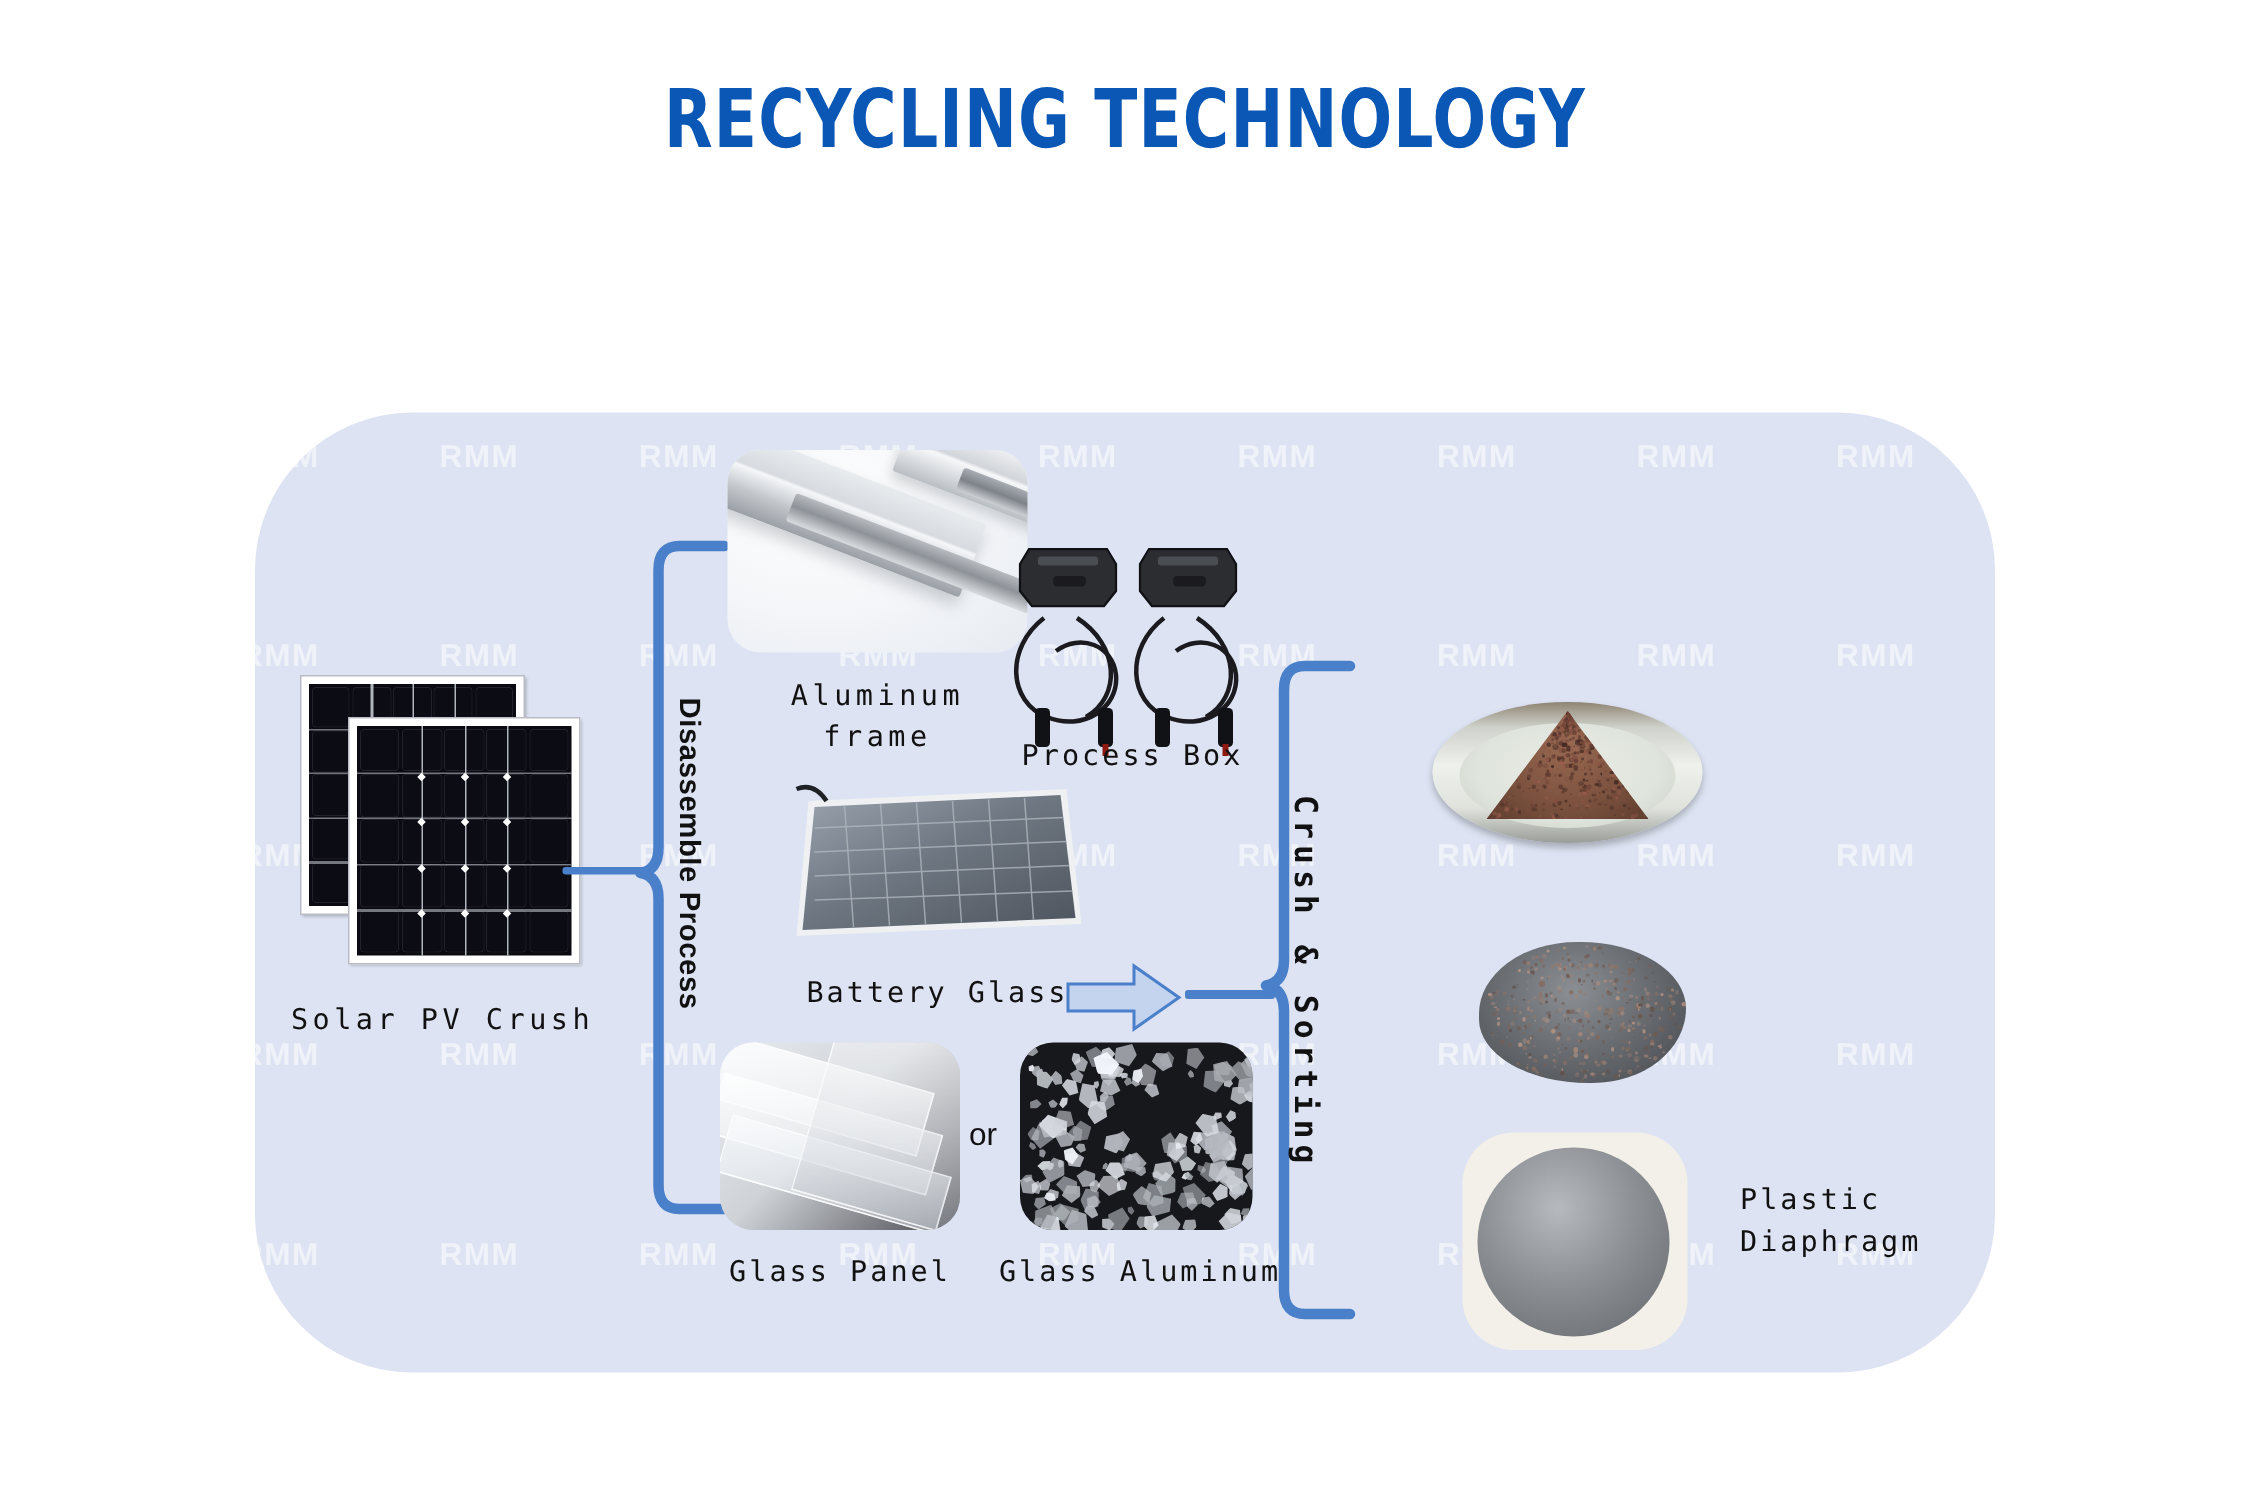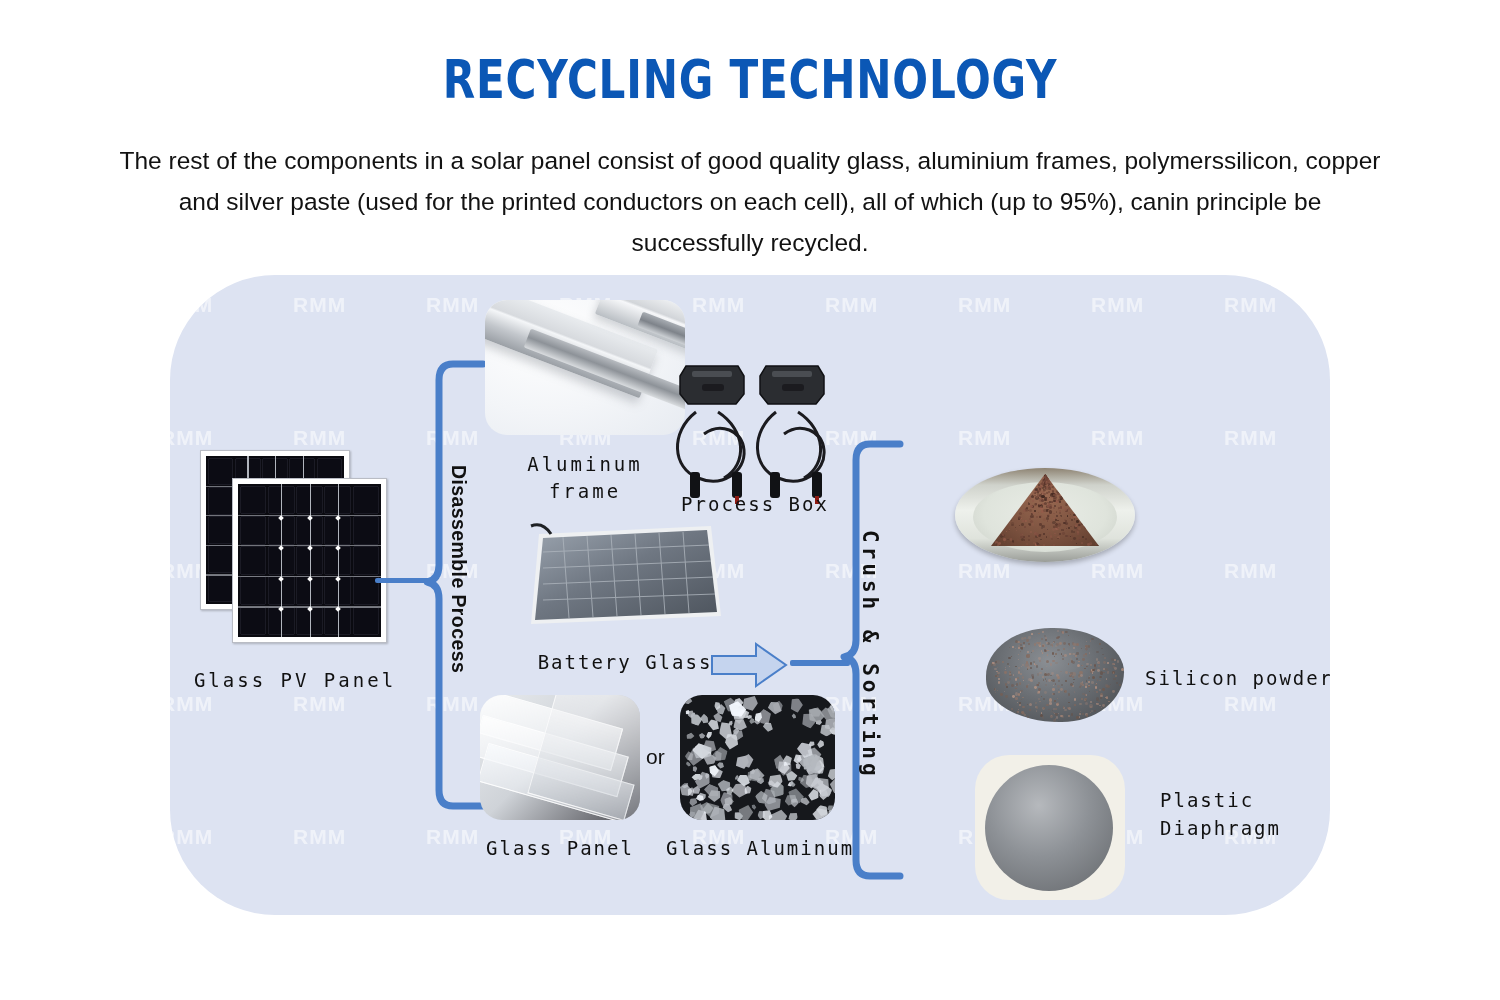--- a/index.html
+++ b/index.html
@@ -131,21 +131,20 @@
 
   
   .flowarrow{position:absolute;left:540px;top:365px;}
 </style>
 </head>
 <body>
 
 <div id="stage">
 
   <div class="title">RECYCLING TECHNOLOGY</div>
-  <div class="subtitle">The rest of the components in a solar panel consist of good quality glass, aluminium frames, polymerssilicon, copper and silver paste (used for the printed conductors on each cell), all of which (up to 95%), canin principle be successfully recycled.</div>
 
   <div class="panel">
 
     <div class="wm-layer" id="wm-layer">
         <div class="wm" style="left: -10px; top: 18px;">RMM</div>
         <div class="wm" style="left: 123px; top: 18px;">RMM</div>
         <div class="wm" style="left: 256px; top: 18px;">RMM</div>
         <div class="wm" style="left: 389px; top: 18px;">RMM</div>
         <div class="wm" style="left: 522px; top: 18px;">RMM</div>
         <div class="wm" style="left: 655px; top: 18px;">RMM</div>
@@ -283,21 +282,21 @@
               <div class="dot" style="left: calc(50% - 2px); top: calc(42% - 2px);"></div>
               <div class="dot" style="left: calc(50% - 2px); top: calc(62% - 2px);"></div>
               <div class="dot" style="left: calc(50% - 2px); top: calc(82% - 2px);"></div>
               <div class="dot" style="left: calc(70% - 2px); top: calc(22% - 2px);"></div>
               <div class="dot" style="left: calc(70% - 2px); top: calc(42% - 2px);"></div>
               <div class="dot" style="left: calc(70% - 2px); top: calc(62% - 2px);"></div>
               <div class="dot" style="left: calc(70% - 2px); top: calc(82% - 2px);"></div>
             </div>
         </div>
       </div>
-      <div class="lbl mono" style="left:0px;top:392px;width:250px;letter-spacing:3px;">Glass PV Panel</div>
+      <div class="lbl mono" style="left:0px;top:392px;width:250px;letter-spacing:3px;">Solar PV Crush</div>
 
       <div style="position:absolute;left:205px;top:303px;width:60px;height:5px;background:#4a7fc9;border-radius:2px;"></div>
 
       <div class="brace" style="left:255px;top:85px;">
         <svg width="60" height="450" viewBox="0 0 60 450">
           <path d="M58 4 H28 Q14 4 14 20 V205 Q14 220 2 222 Q14 224 14 239 V430 Q14 446 28 446 H58" fill="none" stroke="#4a7fc9" stroke-width="7" stroke-linecap="round" stroke-linejoin="round"></path>
         </svg>
       </div>
       <div class="rot-lbl disassemble" style="left:300px;top:190px;transform:rotate(90deg);">Disassemble Process</div>
 
@@ -1436,21 +1435,20 @@
           <div class="grain" style="width: 1.78902px; height: 1.78902px; left: 42.8347px; top: 22.4717px; background: rgb(112, 92, 83); opacity: 0.89;"></div>
           <div class="grain" style="width: 2.61535px; height: 2.61535px; left: 30.9715px; top: 64.4581px; background: rgb(113, 93, 84); opacity: 0.64;"></div>
           <div class="grain" style="width: 1.69503px; height: 1.69503px; left: 65.8034px; top: 59.8161px; background: rgb(121, 99, 90); opacity: 0.53;"></div>
           <div class="grain" style="width: 2.52052px; height: 2.52052px; left: 28.2815px; top: 36.8987px; background: rgb(95, 78, 70); opacity: 0.71;"></div>
           <div class="grain" style="width: 1.68855px; height: 1.68855px; left: 104.986px; top: 74.1028px; background: rgb(179, 147, 132); opacity: 0.62;"></div>
           <div class="grain" style="width: 1.04227px; height: 1.04227px; left: 71.7671px; top: 90.1662px; background: rgb(101, 83, 75); opacity: 0.41;"></div>
           <div class="grain" style="width: 1.2024px; height: 1.2024px; left: 115.425px; top: 64.2909px; background: rgb(126, 103, 93); opacity: 0.77;"></div>
           <div class="grain" style="width: 1.73004px; height: 1.73004px; left: 104.562px; top: 73.8294px; background: rgb(103, 84, 76); opacity: 0.5;"></div>
           <div class="grain" style="width: 1.26948px; height: 1.26948px; left: 64.9632px; top: 58.4319px; background: rgb(108, 89, 80); opacity: 0.64;"></div>
         </div>
-      <div class="lbl mono" style="left:975px;top:390px;width:280px;text-align:left;letter-spacing:2px;">Silicon powder</div>
 
       <div class="plastic">
         <div style="position:absolute;left:10px;top:10px;width:128px;height:126px;border-radius:50%;
              background:radial-gradient(circle at 42% 32%,#b6b9bd 0%,#8d9196 45%,#63666a 100%);"></div>
       </div>
       <div class="lbl mono" style="left:990px;top:512px;width:260px;text-align:left;letter-spacing:2px;">Plastic</div>
       <div class="lbl mono" style="left:990px;top:540px;width:260px;text-align:left;letter-spacing:2px;">Diaphragm</div>
 
     </div>
   </div>

